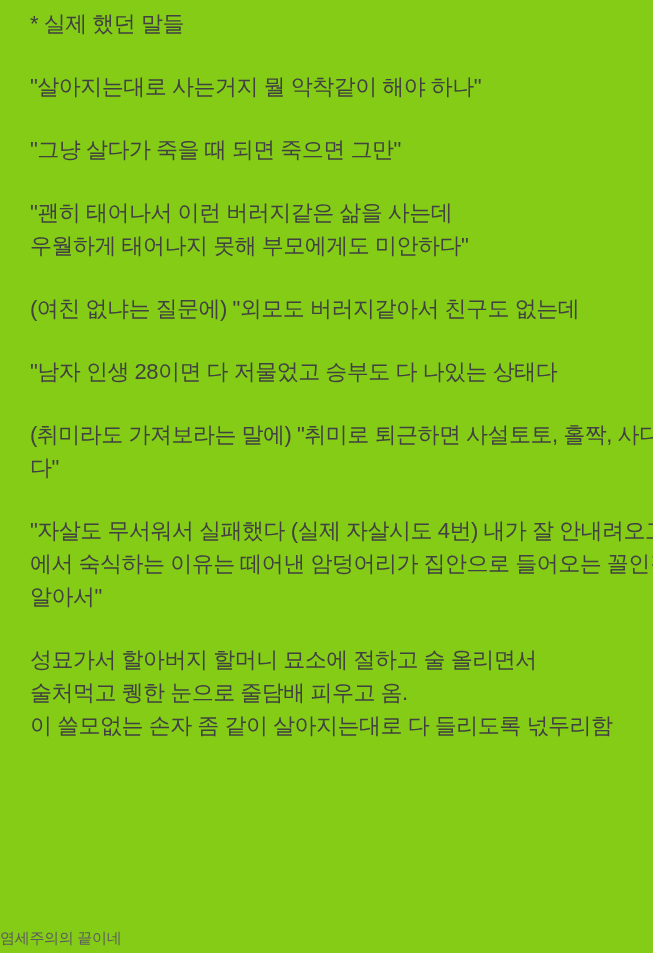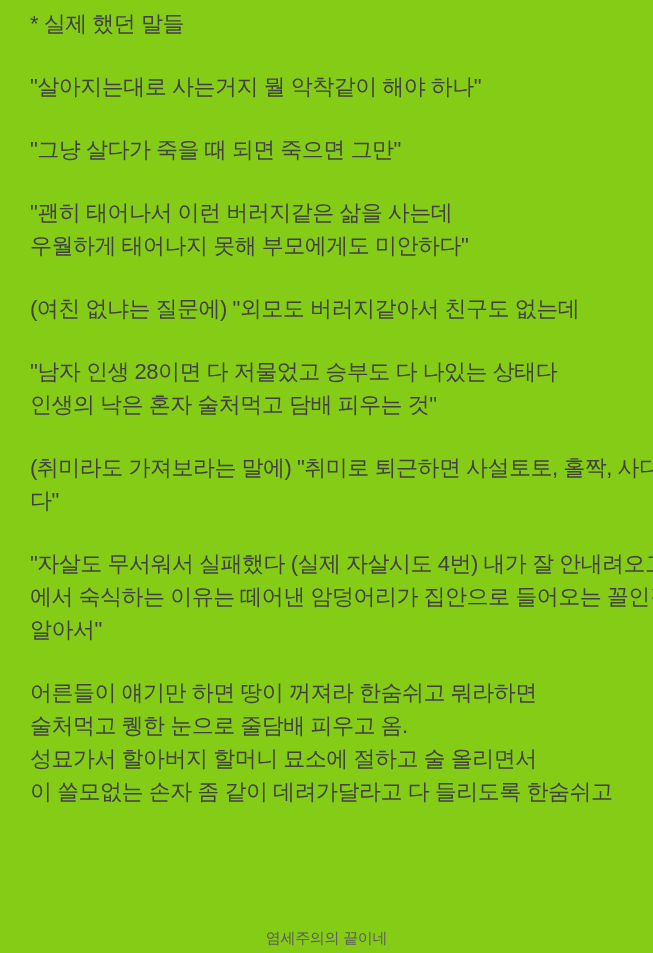--- a/index.html
+++ b/index.html
@@ -28,21 +28,21 @@
   }
   .para .line {
     display: block;
     white-space: nowrap;
   }
   .caption {
     position: absolute;
     left: 0;
     right: 0;
     top: 927px;
-    text-align: center;
+    text-align: left;
     font-size: 15px;
     line-height: 22px;
     color: #5c5c5c;
     letter-spacing: -0.3px;
   }
 </style>
 </head>
 <body>
 
 <div class="page">
@@ -64,37 +64,35 @@
       <span class="line">"괜히 태어나서 이런 버러지같은 삶을 사는데</span>
       <span class="line">우월하게 태어나지 못해 부모에게도 미안하다"</span>
     </p>
 
     <p class="para">
       <span class="line">(여친 없냐는 질문에) "외모도 버러지같아서 친구도 없는데</span>
     </p>
 
     <p class="para">
       <span class="line">"남자 인생 28이면 다 저물었고 승부도 다 나있는 상태다</span>
-      <span class="line">인생의 낙은 혼자 술처먹고 담배 피우는 것"</span>
     </p>
 
     <p class="para">
       <span class="line">(취미라도 가져보라는 말에) "취미로 퇴근하면 사설토토, 홀짝, 사다리 탄</span>
       <span class="line">다"</span>
     </p>
 
     <p class="para">
       <span class="line">"자살도 무서워서 실패했다 (실제 자살시도 4번) 내가 잘 안내려오고지방</span>
       <span class="line">에서 숙식하는 이유는 떼어낸 암덩어리가 집안으로 들어오는 꼴인걸 잘</span>
       <span class="line">알아서"</span>
     </p>
 
     <p class="para">
-      <span class="line">어른들이 얘기만 하면 땅이 꺼져라 한숨쉬고 뭐라하면</span>
+      <span class="line">성묘가서 할아버지 할머니 묘소에 절하고 술 올리면서</span>
       <span class="line">술처먹고 퀭한 눈으로 줄담배 피우고 옴.</span>
-      <span class="line">성묘가서 할아버지 할머니 묘소에 절하고 술 올리면서</span>
-      <span class="line">이 쓸모없는 손자 좀 같이 데려가달라고 다 들리도록 한숨쉬고</span>
+      <span class="line">이 쓸모없는 손자 좀 같이 살아지는대로 다 들리도록 넋두리함</span>
     </p>
 
   </div>
 
   <div class="caption">염세주의의 끝이네</div>
 </div>
 
 </body></html>

